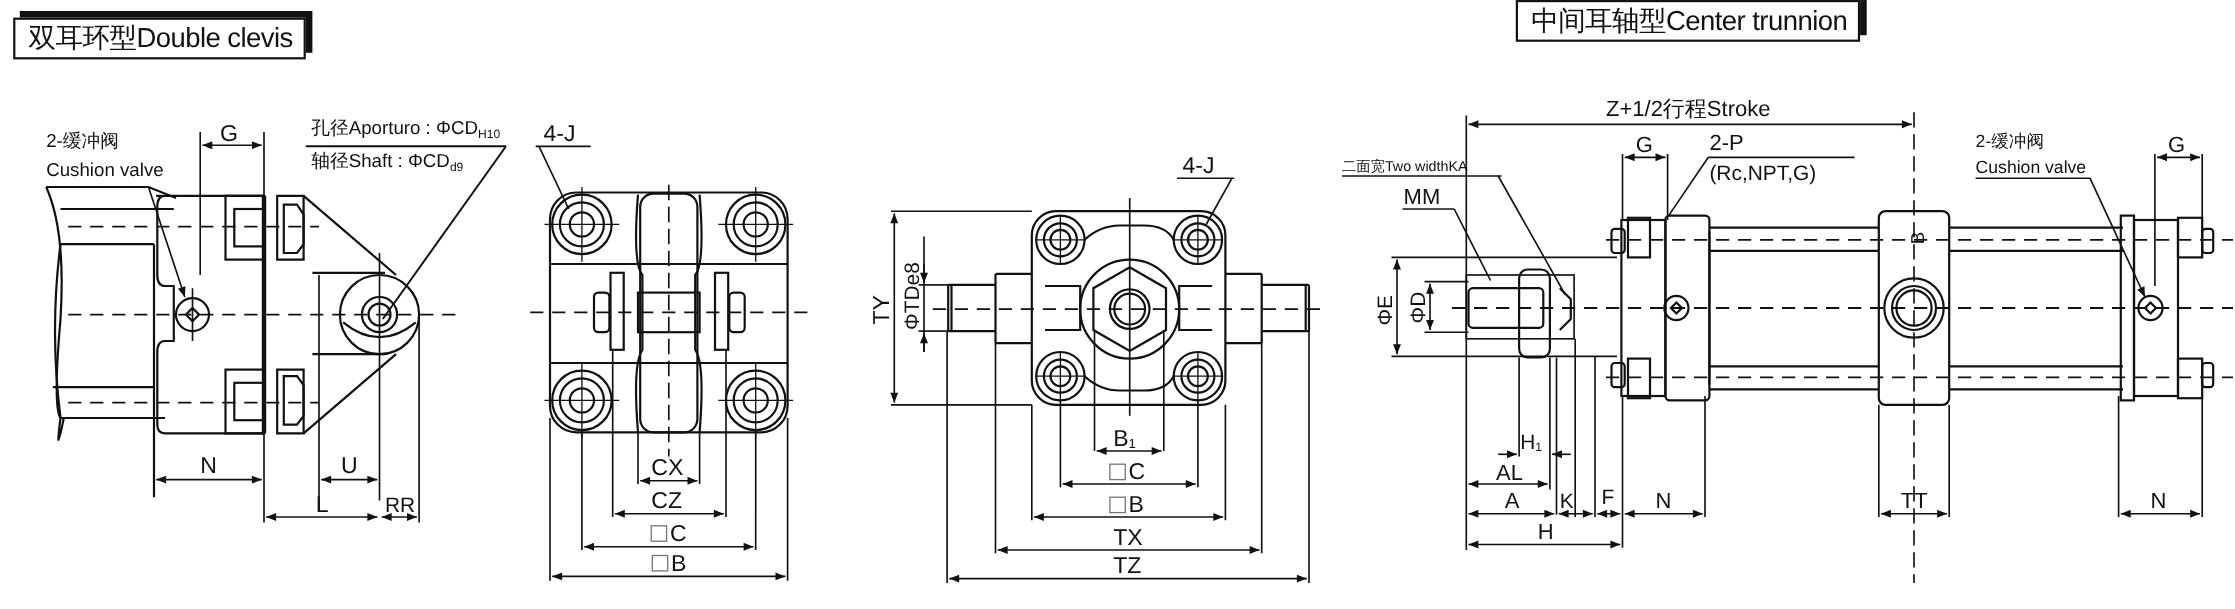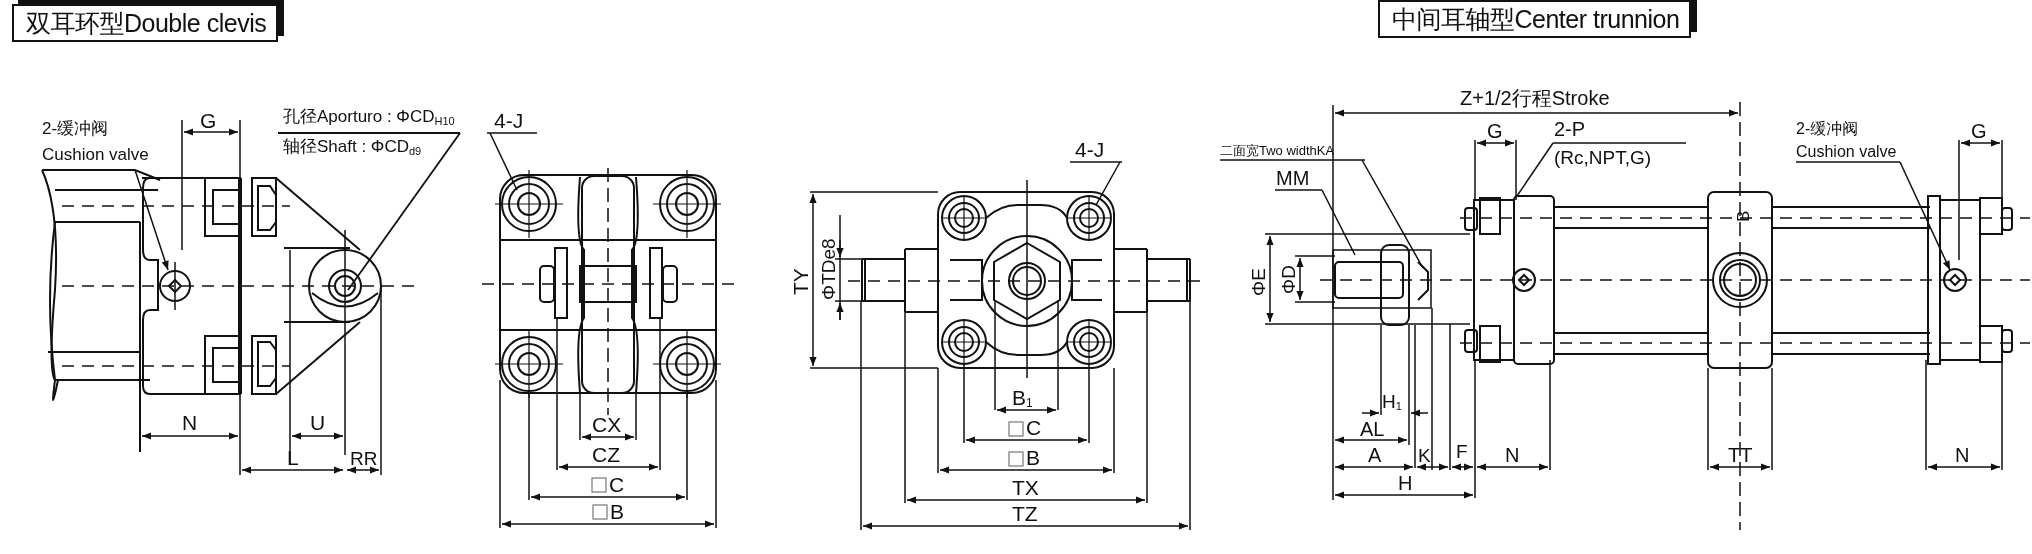--- a/index.html
+++ b/index.html
@@ -4,21 +4,21 @@
 <style>
   html, body { margin:0; padding:0; background:#fff; }
   body { width:2032px; height:554px; overflow:hidden; position:relative; font-family:"Liberation Sans", "DejaVu Sans", sans-serif; }
   .title-box { position:absolute; height:34px; border:2px solid #111; background:#fff; box-shadow:6px -6px 0 #111; font-size:25px; line-height:34px; padding:0 10px 0 12px; color:#111; white-space:nowrap; letter-spacing:-0.5px; }
   svg { position:absolute; left:0; top:0; }
   .lbl { font-family:"Liberation Sans", "DejaVu Sans", sans-serif; fill:#111; }
 </style>
 </head>
 <body>
 
-<div class="title-box" style="left:12px;top:4px;">双耳环型Double clevis</div>
+<div class="title-box" style="left:12px;top:16px;">双耳环型Double clevis</div>
 <div class="title-box" style="left:1378px;top:0;">中间耳轴型Center trunnion</div>
 
 <svg width="2032" height="554" viewBox="0 0 2032 554" xmlns="http://www.w3.org/2000/svg">
   <defs>
     <marker id="ar" viewBox="0 0 10 10" refX="10" refY="5" markerWidth="9" markerHeight="6" orient="auto-start-reverse">
       <path d="M0,1 L10,5 L0,9 z" fill="#111"></path>
     </marker>
   </defs>
   <g stroke="#111" stroke-width="2" fill="none">
 

